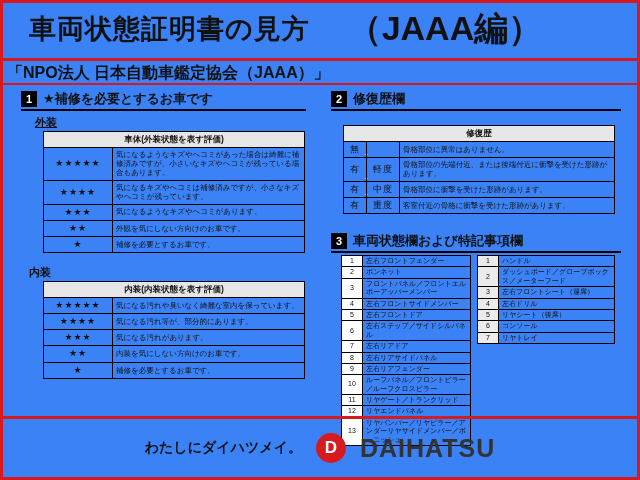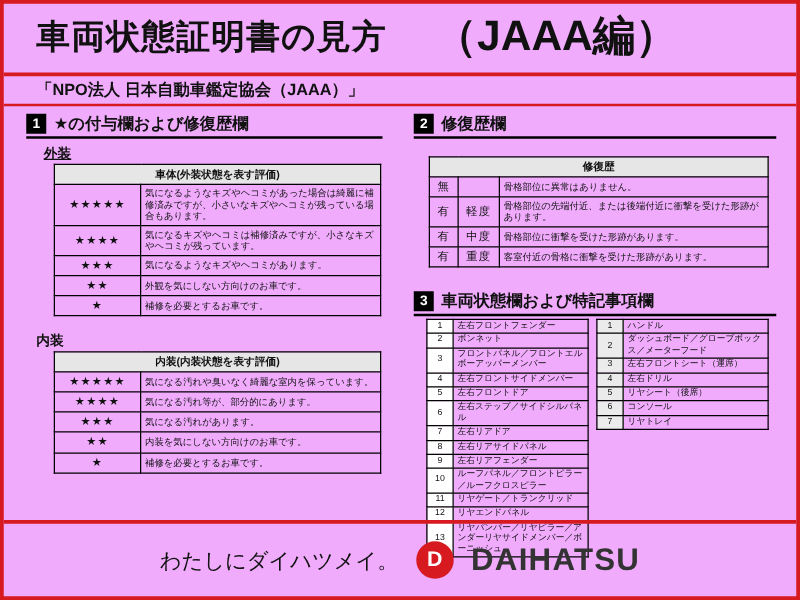--- a/index.html
+++ b/index.html
@@ -7,42 +7,42 @@
     width:640px;height:480px;
     background:#ffffff;
     font-family:"Liberation Sans","DejaVu Sans",sans-serif;
     overflow:hidden;
   }
   #page{
     position:relative;
     width:640px;height:480px;
     box-sizing:border-box;
     border:3px solid #d71920;
-    background:#f0abfc;
+    background:#3b82f6;
   }
   
   .header{
     position:absolute;left:0;top:0;width:634px;height:52px;
     display:flex;align-items:center;
   }
   .header .title{
     font-size:27px;font-weight:bold;color:#111;
     margin-left:26px;letter-spacing:1px;
     white-space:nowrap;
   }
   .header .title2{
     font-size:34px;font-weight:bold;color:#111;
     margin-left:38px;white-space:nowrap;
   }
   .hr-red{
     position:absolute;left:0;top:55px;width:634px;height:3px;background:#d71920;
   }
   .subhead{
-    position:absolute;left:26px;top:60px;
-    font-size:13px;font-weight:bold;color:#111;
+    position:absolute;left:4px;top:60px;
+    font-size:16px;font-weight:bold;color:#111;
   }
   .hr-red2{
     position:absolute;left:0;top:80px;width:634px;height:2px;background:#d71920;
   }
   
   .sec-head{
     position:absolute;
     display:flex;align-items:center;
     border-bottom:2px solid #000;
     height:20px;
@@ -70,21 +70,21 @@
   .numtbl{position:absolute;font-size:7px;color:#111;}
   .numtbl td{border:1px solid #000;padding:1px 3px;line-height:1.2;}
   .numtbl td.n{width:14px;text-align:center;background:#fff;}
   .numtbl td.nv{background:#ebebeb;text-align:center;width:14px;}
   
   .footer-line{position:absolute;left:0;bottom:58px;width:634px;height:3px;background:#d71920;}
   .footer{
     position:absolute;left:0;bottom:0;width:634px;height:58px;
     display:flex;align-items:center;justify-content:center;gap:14px;
   }
-  .slogan{font-size:17px;font-weight:normal;color:#111;letter-spacing:0px;}
+  .slogan{font-size:14px;font-weight:bold;color:#111;letter-spacing:0px;}
   .brand{font-size:25px;font-weight:bold;color:#333;letter-spacing:1px;}
   .dmark{
     width:30px;height:30px;border-radius:50%;background:#d71920;
     display:flex;align-items:center;justify-content:center;
     color:#fff;font-weight:bold;font-size:17px;
   }
 </style>
 </head>
 <body>
 
@@ -93,21 +93,21 @@
   <div class="header">
     <div class="title">車両状態証明書の見方</div>
     <div class="title2">（JAAA編）</div>
   </div>
   <div class="hr-red"></div>
   <div class="subhead">「NPO法人 日本自動車鑑定協会（JAAA）」</div>
   <div class="hr-red2"></div>
 
   <div class="sec-head" style="left:18px;top:86px;width:285px;">
     <div class="sec-num">1</div>
-    <div class="sec-title">★の付与欄および修復歴欄</div>
+    <div class="sec-title">★補修を必要とするお車です</div>
   </div>
 
   <div class="sec-head" style="left:328px;top:86px;width:290px;">
     <div class="sec-num">2</div>
     <div class="sec-title">修復歴欄</div>
   </div>
 
   <div class="sec-head" style="left:328px;top:228px;width:290px;">
     <div class="sec-num">3</div>
     <div class="sec-title">車両状態欄および特記事項欄</div>

